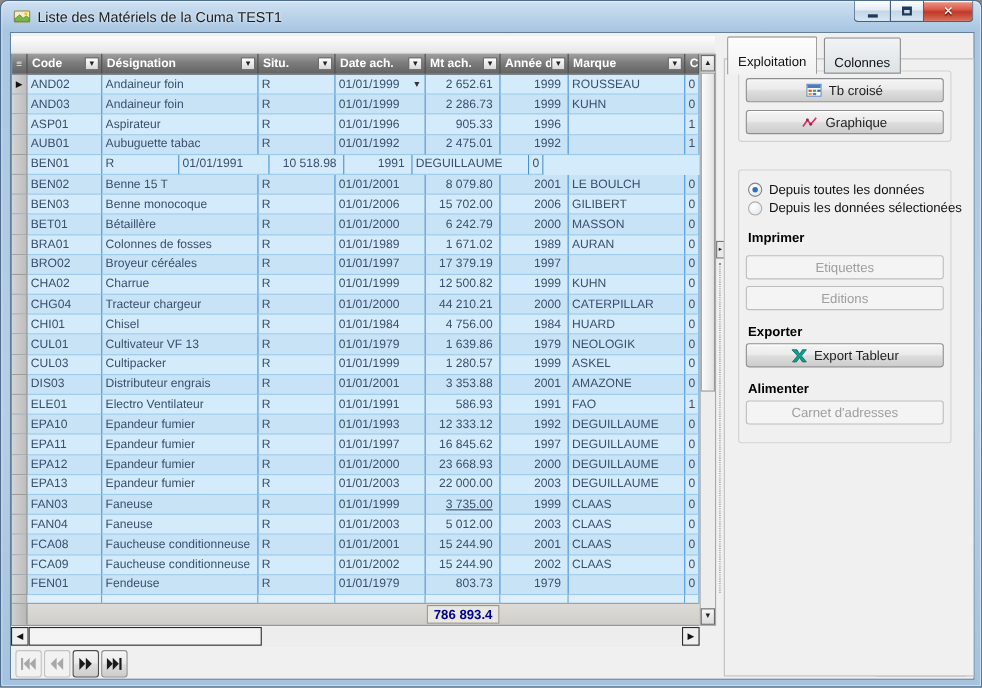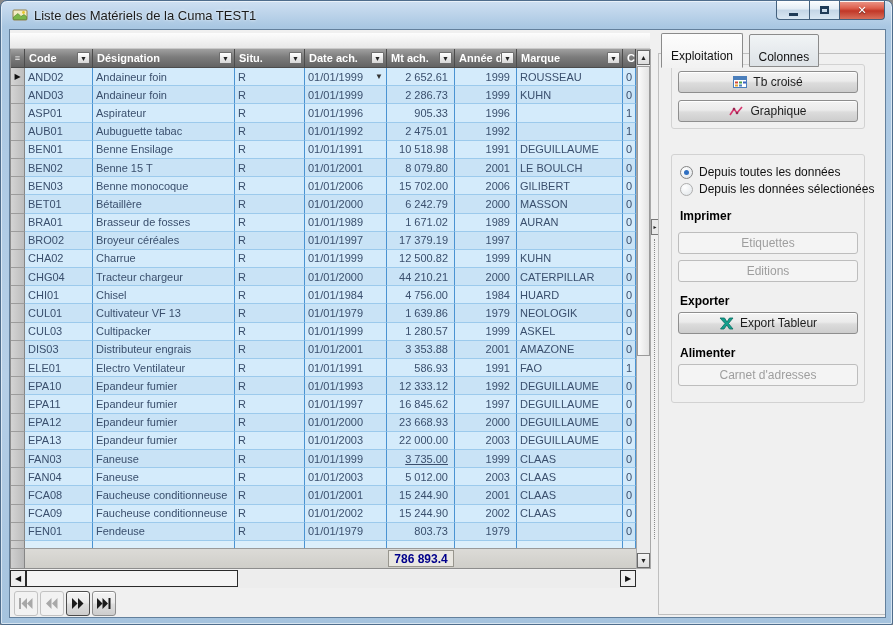--- a/index.html
+++ b/index.html
@@ -255,23 +255,20 @@
             </div>
             <div class="tcell" style="width: 13px;">
               <span>11</span>
             </div>
           </div>
           <div class="trow">
             <div class="selcell"></div>
             <div class="tcell" style="width: 68px;">
               <span>BEN01</span>
             </div>
-            <div class="tcell" style="width: 142px;">
-              <span>Benne Ensilage</span>
-            </div>
             <div class="tcell" style="width: 70px;">
               <span>R</span>
             </div>
             <div class="tcell" style="width: 82px;">
               <span>01/01/1991</span>
             </div>
             <div class="tcell num" style="width: 68px;">
               <span>10 518.98</span>
             </div>
             <div class="tcell num" style="width: 62px;">
@@ -364,21 +361,21 @@
             <div class="tcell" style="width: 13px;">
               <span>09</span>
             </div>
           </div>
           <div class="trow">
             <div class="selcell"></div>
             <div class="tcell" style="width: 68px;">
               <span>BRA01</span>
             </div>
             <div class="tcell" style="width: 142px;">
-              <span>Brasseur de fosses</span>
+              <span>Colonnes de fosses</span>
             </div>
             <div class="tcell" style="width: 70px;">
               <span>R</span>
             </div>
             <div class="tcell" style="width: 82px;">
               <span>01/01/1989</span>
             </div>
             <div class="tcell num" style="width: 68px;">
               <span>1 671.02</span>
             </div>

